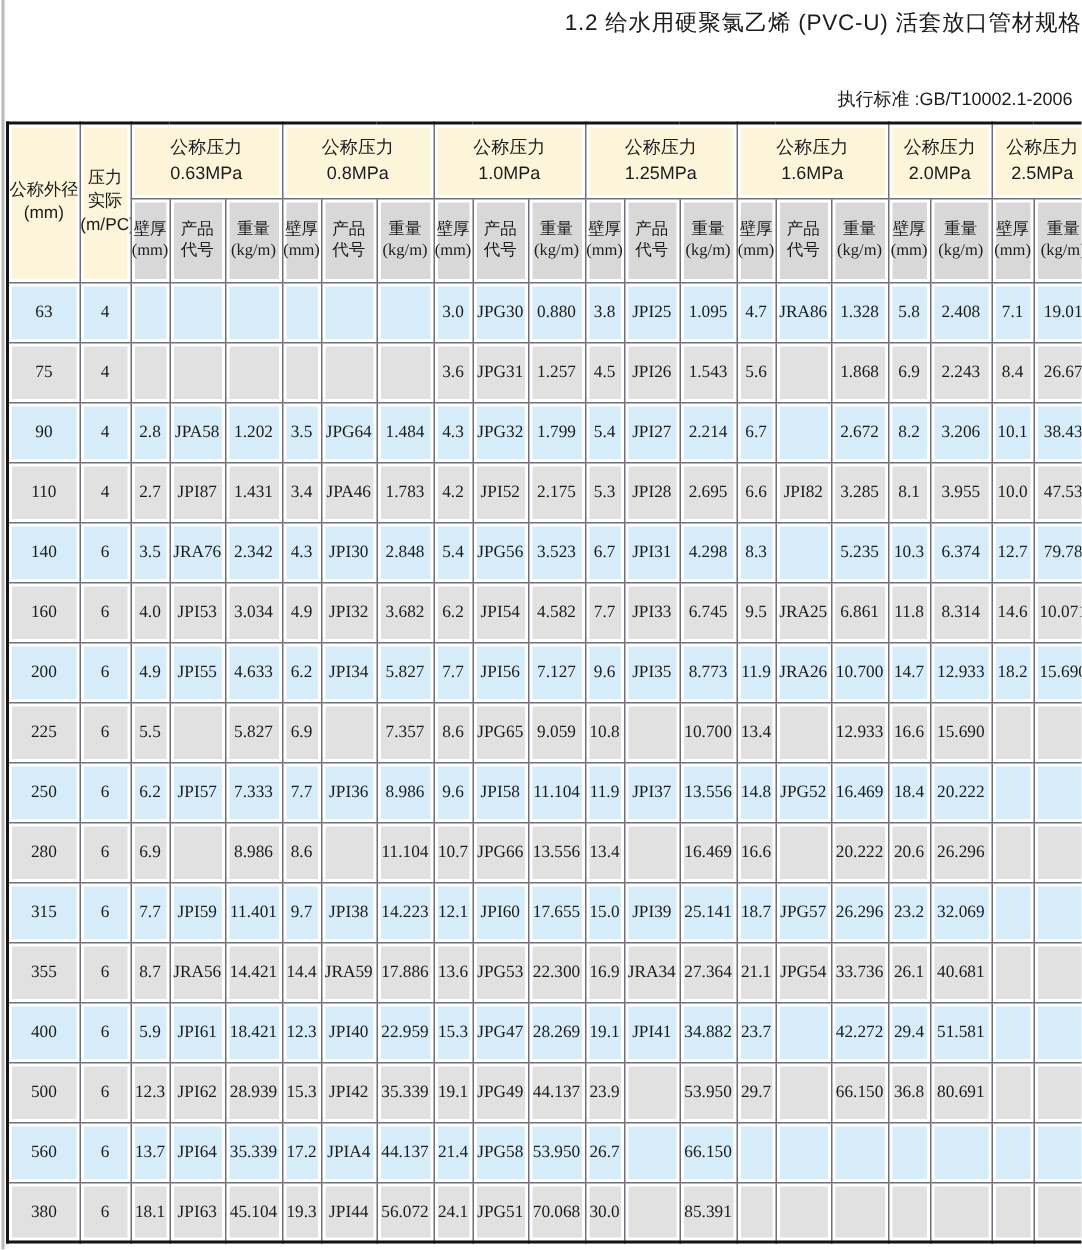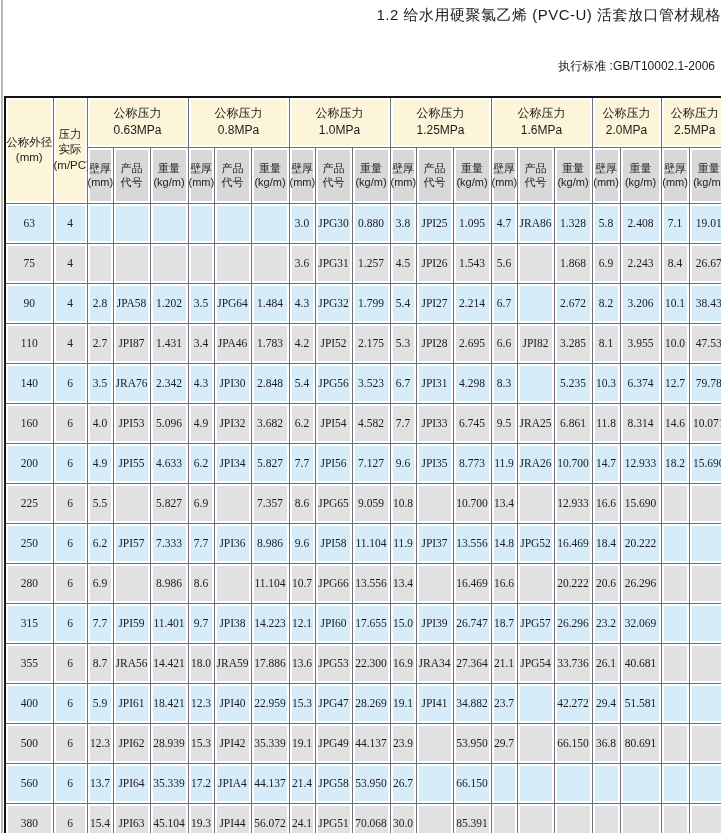--- a/index.html
+++ b/index.html
@@ -16,21 +16,21 @@
   }
   .page-title {
     padding-top: 6px;
     text-align: right;
     font-size: 15px;
     font-weight: 500;
     letter-spacing: 0.5px;
   }
   .standard-note {
     text-align: right;
-    padding: 33px 6px 21px 0;
+    padding: 33px 6px 6px 0;
     font-size: 12px;
   }
   table.spec {
     table-layout: fixed;
     width: 713px;
     margin-left: 4px;
     border-collapse: collapse;
     border: 2px solid #141414;
   }
   table.spec th, table.spec td {
@@ -52,20 +52,21 @@
     background: #fcf5da;
     font-size: 12px;
     line-height: 1.45;
     height: 50px;
   }
   th.sub-hdr {
     background: #d8d8d8;
     font-size: 11px;
     line-height: 1.3;
     height: 56px;
+    font-family: Liberation Serif, serif;
   }
   
   tbody td {
     height: 40px;
     font-family: "Liberation Serif", "DejaVu Serif", serif;
     font-size: 11.5px;
   }
   tr.row-blue td { background: #d6edf9; }
   tr.row-gray td { background: #e1e1e1; }
 </style>
@@ -279,21 +280,21 @@
         <td>10.3</td>
         <td>6.374</td>
         <td>12.7</td>
         <td>79.78</td>
       </tr>
       <tr class="row-gray">
         <td>160</td>
         <td>6</td>
         <td>4.0</td>
         <td>JPI53</td>
-        <td>5.096</td>
+        <td>3.034</td>
         <td>4.9</td>
         <td>JPI32</td>
         <td>3.682</td>
         <td>6.2</td>
         <td>JPI54</td>
         <td>4.582</td>
         <td>7.7</td>
         <td>JPI33</td>
         <td>6.745</td>
         <td>9.5</td>
@@ -403,36 +404,36 @@
         <td>JPI59</td>
         <td>11.401</td>
         <td>9.7</td>
         <td>JPI38</td>
         <td>14.223</td>
         <td>12.1</td>
         <td>JPI60</td>
         <td>17.655</td>
         <td>15.0</td>
         <td>JPI39</td>
-        <td>26.747</td>
+        <td>25.141</td>
         <td>18.7</td>
         <td>JPG57</td>
         <td>26.296</td>
         <td>23.2</td>
         <td>32.069</td>
         <td></td>
         <td></td>
       </tr>
       <tr class="row-gray">
         <td>355</td>
         <td>6</td>
         <td>8.7</td>
         <td>JRA56</td>
         <td>14.421</td>
-        <td>18.0</td>
+        <td>14.4</td>
         <td>JRA59</td>
         <td>17.886</td>
         <td>13.6</td>
         <td>JPG53</td>
         <td>22.300</td>
         <td>16.9</td>
         <td>JRA34</td>
         <td>27.364</td>
         <td>21.1</td>
         <td>JPG54</td>
@@ -507,21 +508,21 @@
         <td></td>
         <td></td>
         <td></td>
         <td></td>
         <td></td>
         <td></td>
       </tr>
       <tr class="row-gray">
         <td>380</td>
         <td>6</td>
-        <td>15.4</td>
+        <td>18.1</td>
         <td>JPI63</td>
         <td>45.104</td>
         <td>19.3</td>
         <td>JPI44</td>
         <td>56.072</td>
         <td>24.1</td>
         <td>JPG51</td>
         <td>70.068</td>
         <td>30.0</td>
         <td></td>

